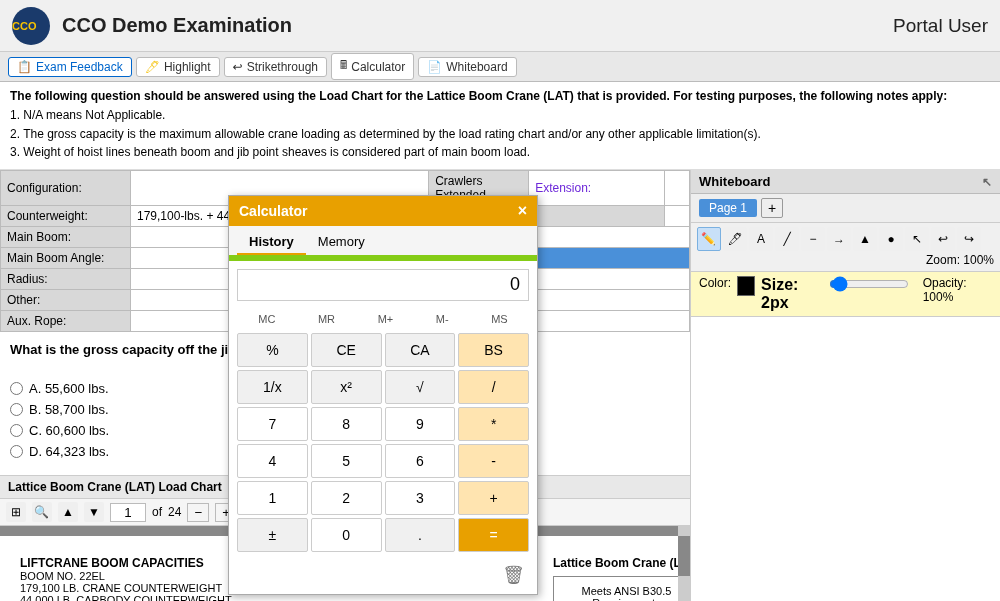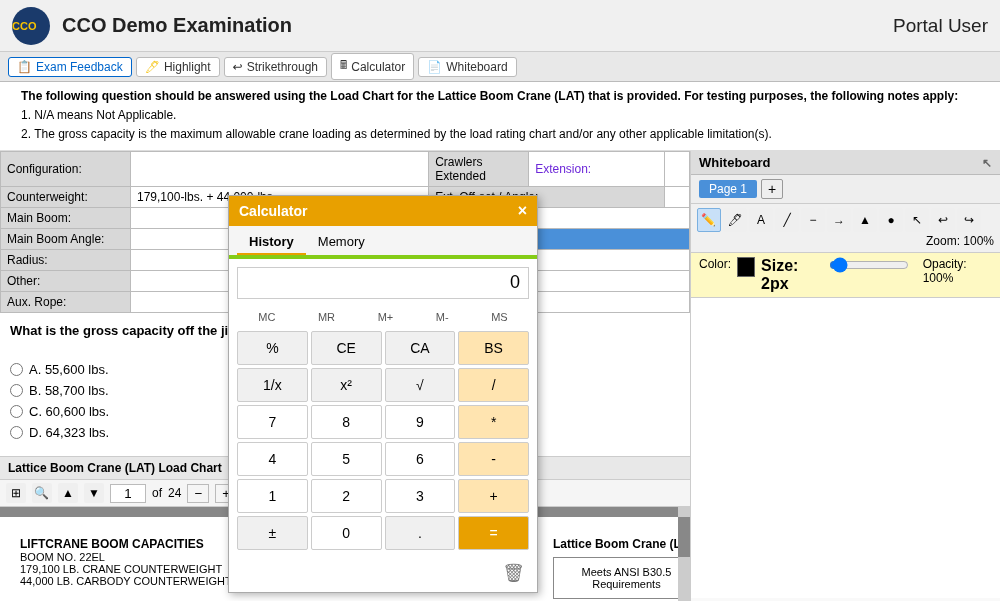--- a/index.html
+++ b/index.html
@@ -14,21 +14,21 @@
 
     
     .toolbar { display: flex; align-items: center; background: #e8e8e8; border-bottom: 1px solid #bbb; padding: 4px 8px; height: 30px; gap: 4px; }
     .toolbar-btn { display: flex; align-items: center; gap: 4px; padding: 2px 8px; background: #fff; border: 1px solid #bbb; border-radius: 3px; cursor: pointer; font-size: 12px; color: #333; text-decoration: none; }
     .toolbar-btn.exam-feedback { color: #0066cc; border-color: #0066cc; }
 
     
     .main { display: flex; flex-direction: column; height: calc(601px - 82px); }
 
     
-    .instructions { padding: 6px 21px; font-size: 12px; border-bottom: 1px solid #ddd; background: #fff; }
+    .instructions { padding: 6px 10px; font-size: 12px; border-bottom: 1px solid #ddd; background: #fff; }
     .instructions p { margin-bottom: 2px; line-height: 1.4; }
     .instructions .bold { font-weight: bold; }
 
     
     .content-area { display: flex; flex: 1; overflow: hidden; }
 
     
     .left-panel { flex: 1; overflow-y: auto; padding: 0; position: relative; }
 
     
@@ -69,21 +69,21 @@
     .wb-size-label { font-size: 16px; font-weight: bold; }
     .wb-slider { width: 80px; }
     .wb-opacity { font-size: 12px; margin-left: 8px; }
     .wb-canvas { background: #fff; flex: 1; min-height: 300px; }
 
     
     .calculator-overlay { position: absolute; top: 195px; left: 228px; z-index: 100; }
     .calc-window { background: #fff; border: 1px solid #aaa; box-shadow: 2px 2px 8px rgba(0,0,0,0.3); width: 310px; }
     .calc-header { background: #e8a000; color: #fff; padding: 6px 10px; display: flex; align-items: center; justify-content: space-between; font-size: 14px; font-weight: bold; }
     .calc-close { background: none; border: none; color: #fff; font-size: 16px; cursor: pointer; font-weight: bold; }
-    .calc-tabs { display: flex; padding: 4px 8px 0; border-bottom: 4px solid #84cc16; background: #f5f5f5; }
+    .calc-tabs { display: flex; padding: 4px 8px 0; border-bottom: 6px solid #84cc16; background: #f5f5f5; }
     .calc-tab { padding: 4px 12px; font-size: 13px; cursor: pointer; border-bottom: 2px solid transparent; }
     .calc-tab.active { border-bottom: 2px solid #e8a000; font-weight: bold; }
     .calc-display { background: #fff; border: 1px solid #ccc; margin: 8px; padding: 4px 8px; text-align: right; font-size: 18px; min-height: 32px; }
     .calc-memory-row { display: flex; justify-content: space-around; padding: 2px 8px; }
     .calc-mem-btn { background: none; border: none; font-size: 11px; color: #555; cursor: pointer; padding: 2px 4px; }
     .calc-btn-grid { display: grid; grid-template-columns: repeat(4, 1fr); gap: 3px; padding: 4px 8px 8px; }
     .calc-btn { padding: 8px 4px; text-align: center; border: 1px solid #ccc; background: #f0f0f0; cursor: pointer; font-size: 14px; border-radius: 2px; }
     .calc-btn.num { background: #fff; }
     .calc-btn.op { background: #ffe4b0; }
     .calc-trash { text-align: right; padding: 4px 12px 8px; font-size: 18px; color: #777; cursor: pointer; }
@@ -121,20 +121,21 @@
     <span>Whiteboard</span>
   </button>
 </div>
 
 <div class="main">
 
   <div class="instructions">
     <p class="bold">The following question should be answered using the Load Chart for the Lattice Boom Crane (LAT) that is provided.  For testing purposes, the following notes apply:</p>
     <p>1. N/A means Not Applicable.</p>
     <p>2. The gross capacity is the maximum allowable crane loading as determined by the load rating chart and/or any other applicable limitation(s).</p>
+    <p>3. Weight of hoist lines beneath boom and jib point sheaves is considered part of main boom load.</p>
   </div>
 
   <div class="content-area">
 
     <div class="left-panel">
 
       <table class="config-table">
         <tbody>
             <tr>
           <td class="label">Configuration:</td>

